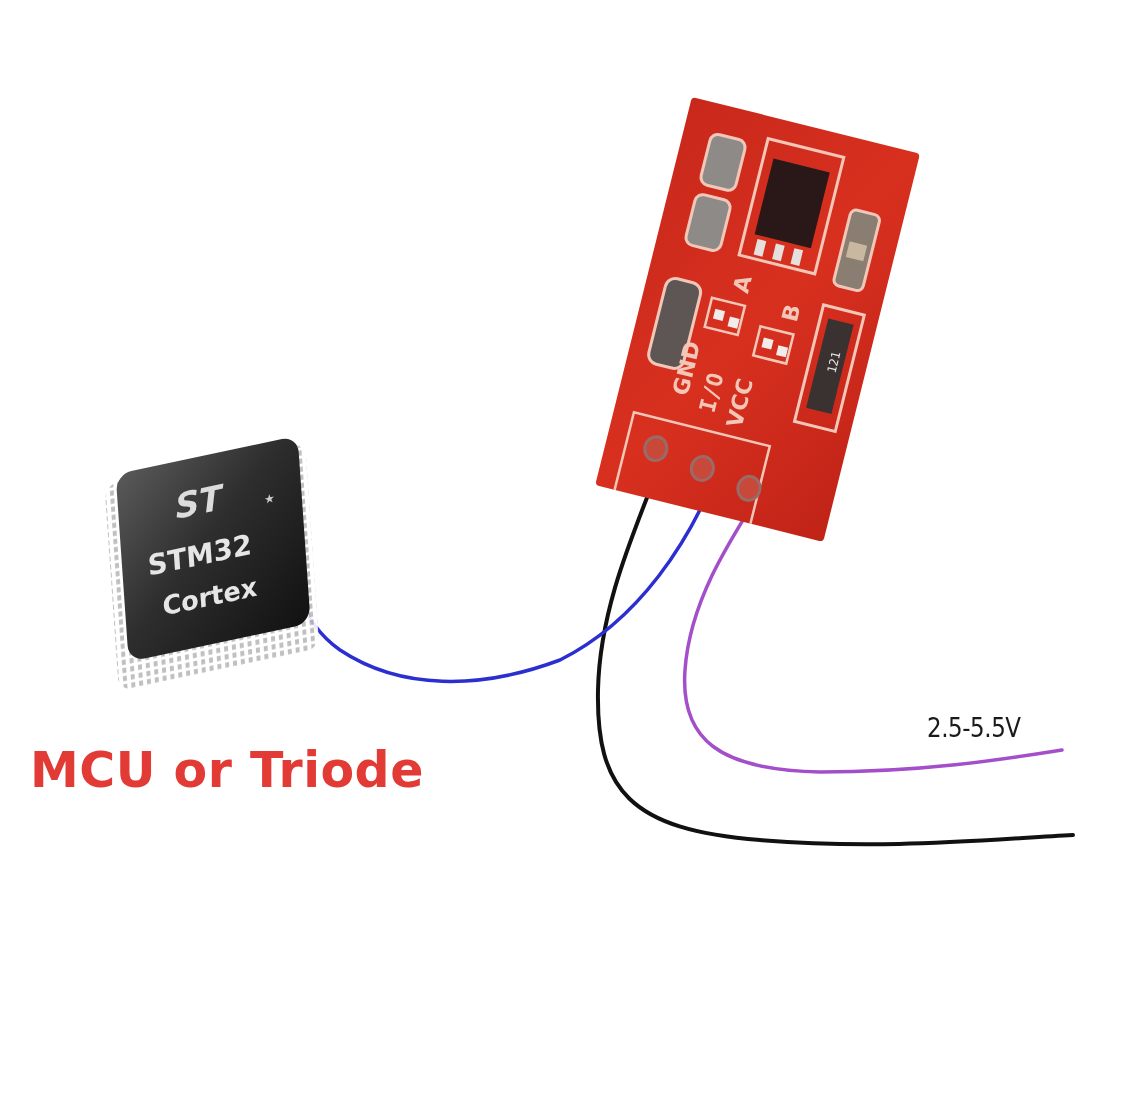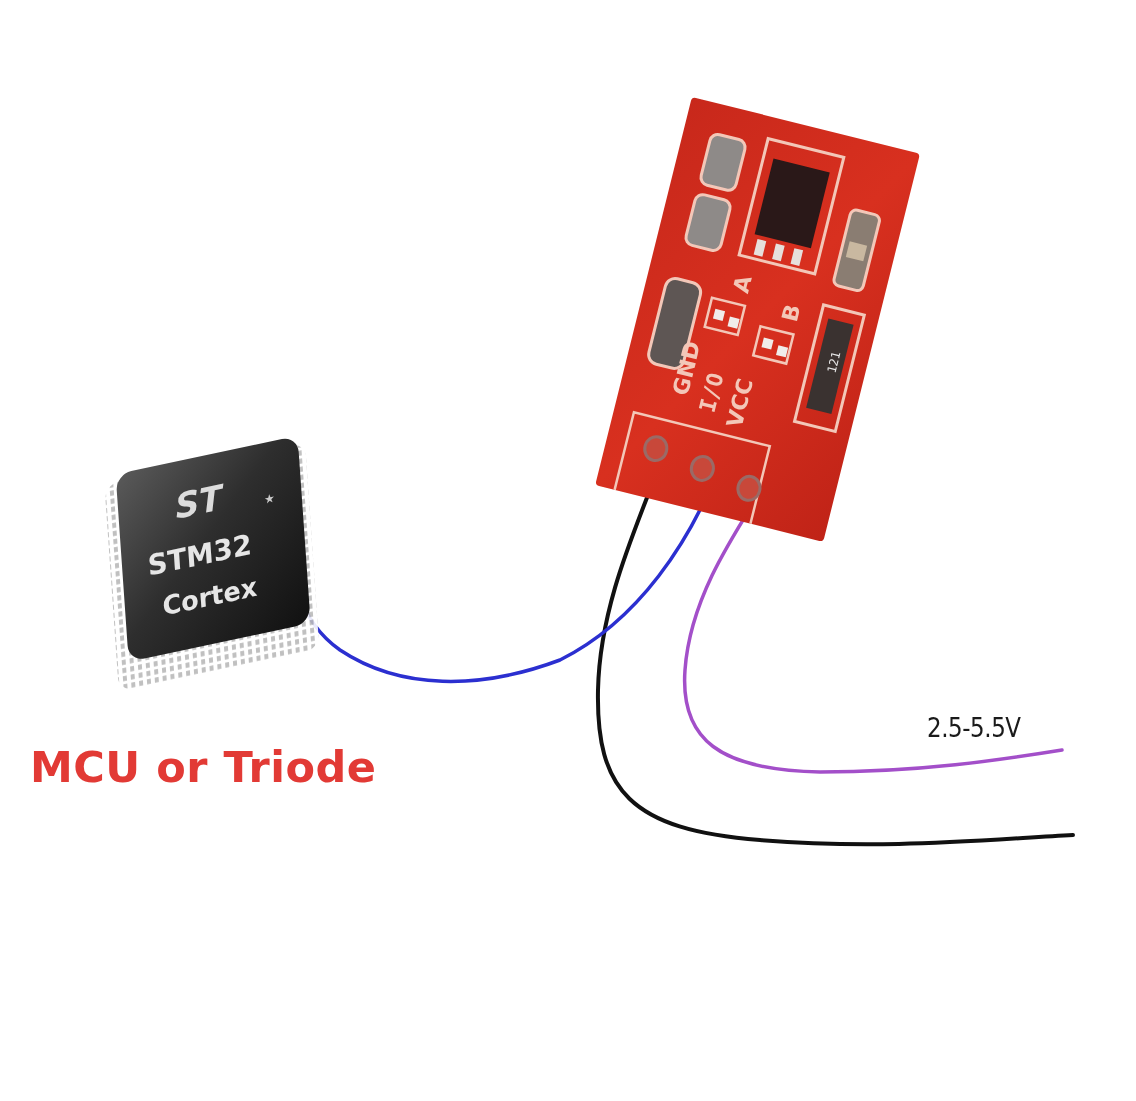--- a/index.html
+++ b/index.html
@@ -1,21 +1,21 @@
 <!DOCTYPE html>
 <html><head>
 <meta charset="utf-8">
 <style>
   html, body { margin: 0; padding: 0; background: #ffffff; }
   body { width: 1136px; height: 1101px; position: relative; overflow: hidden; font-family: "DejaVu Sans", sans-serif; }
   #stage { position: absolute; left: 0; top: 0; width: 1136px; height: 1101px; }
   .mcu-label {
     position: absolute; left: 30px; top: 742px;
     font-family: "DejaVu Sans", sans-serif; font-weight: bold;
-    font-size: 43px; color: #e23a35; letter-spacing: 0.5px; white-space: nowrap;
+    font-size: 49px; color: #e23a35; letter-spacing: 0.5px; white-space: nowrap;
   }
   .volt-label {
     position: absolute; left: 927px; top: 712px;
     font-family: "DejaVu Sans", sans-serif; font-size: 27px; color: #1a1a1a;
     letter-spacing: -0.5px; white-space: nowrap; transform: scaleX(0.85); transform-origin: left top;
   }
 </style>
 </head>
 <body>
 

